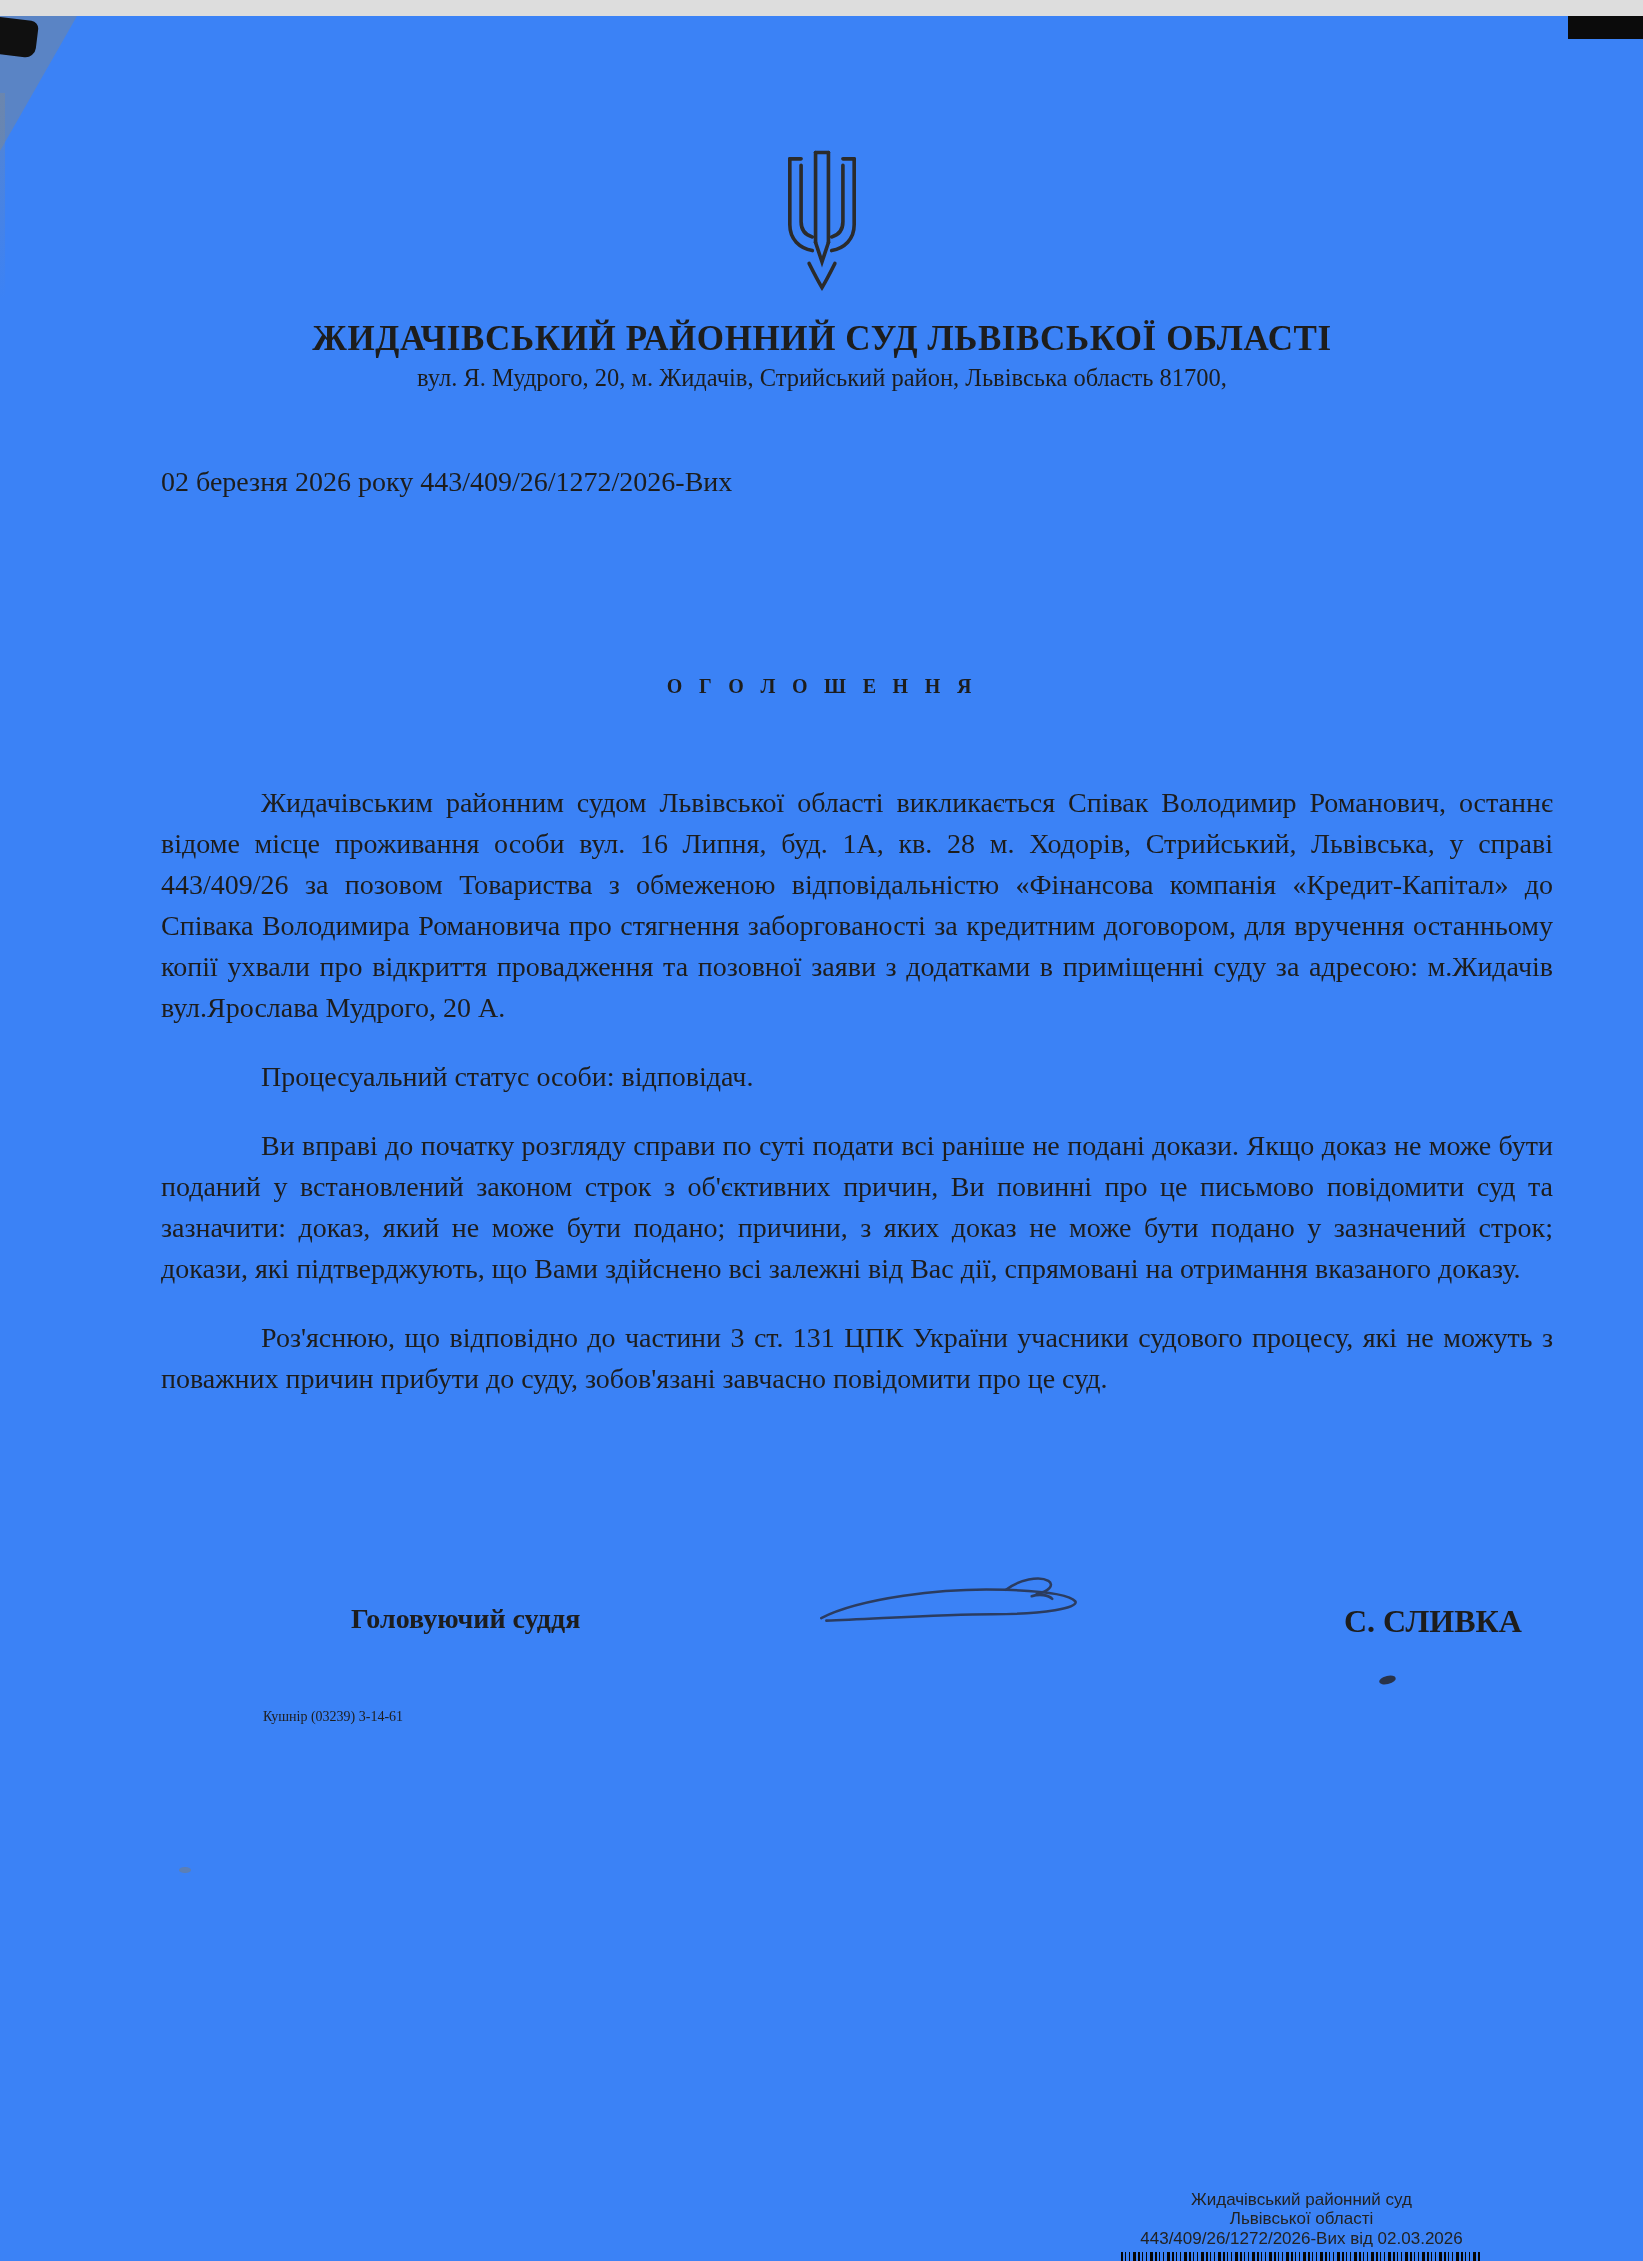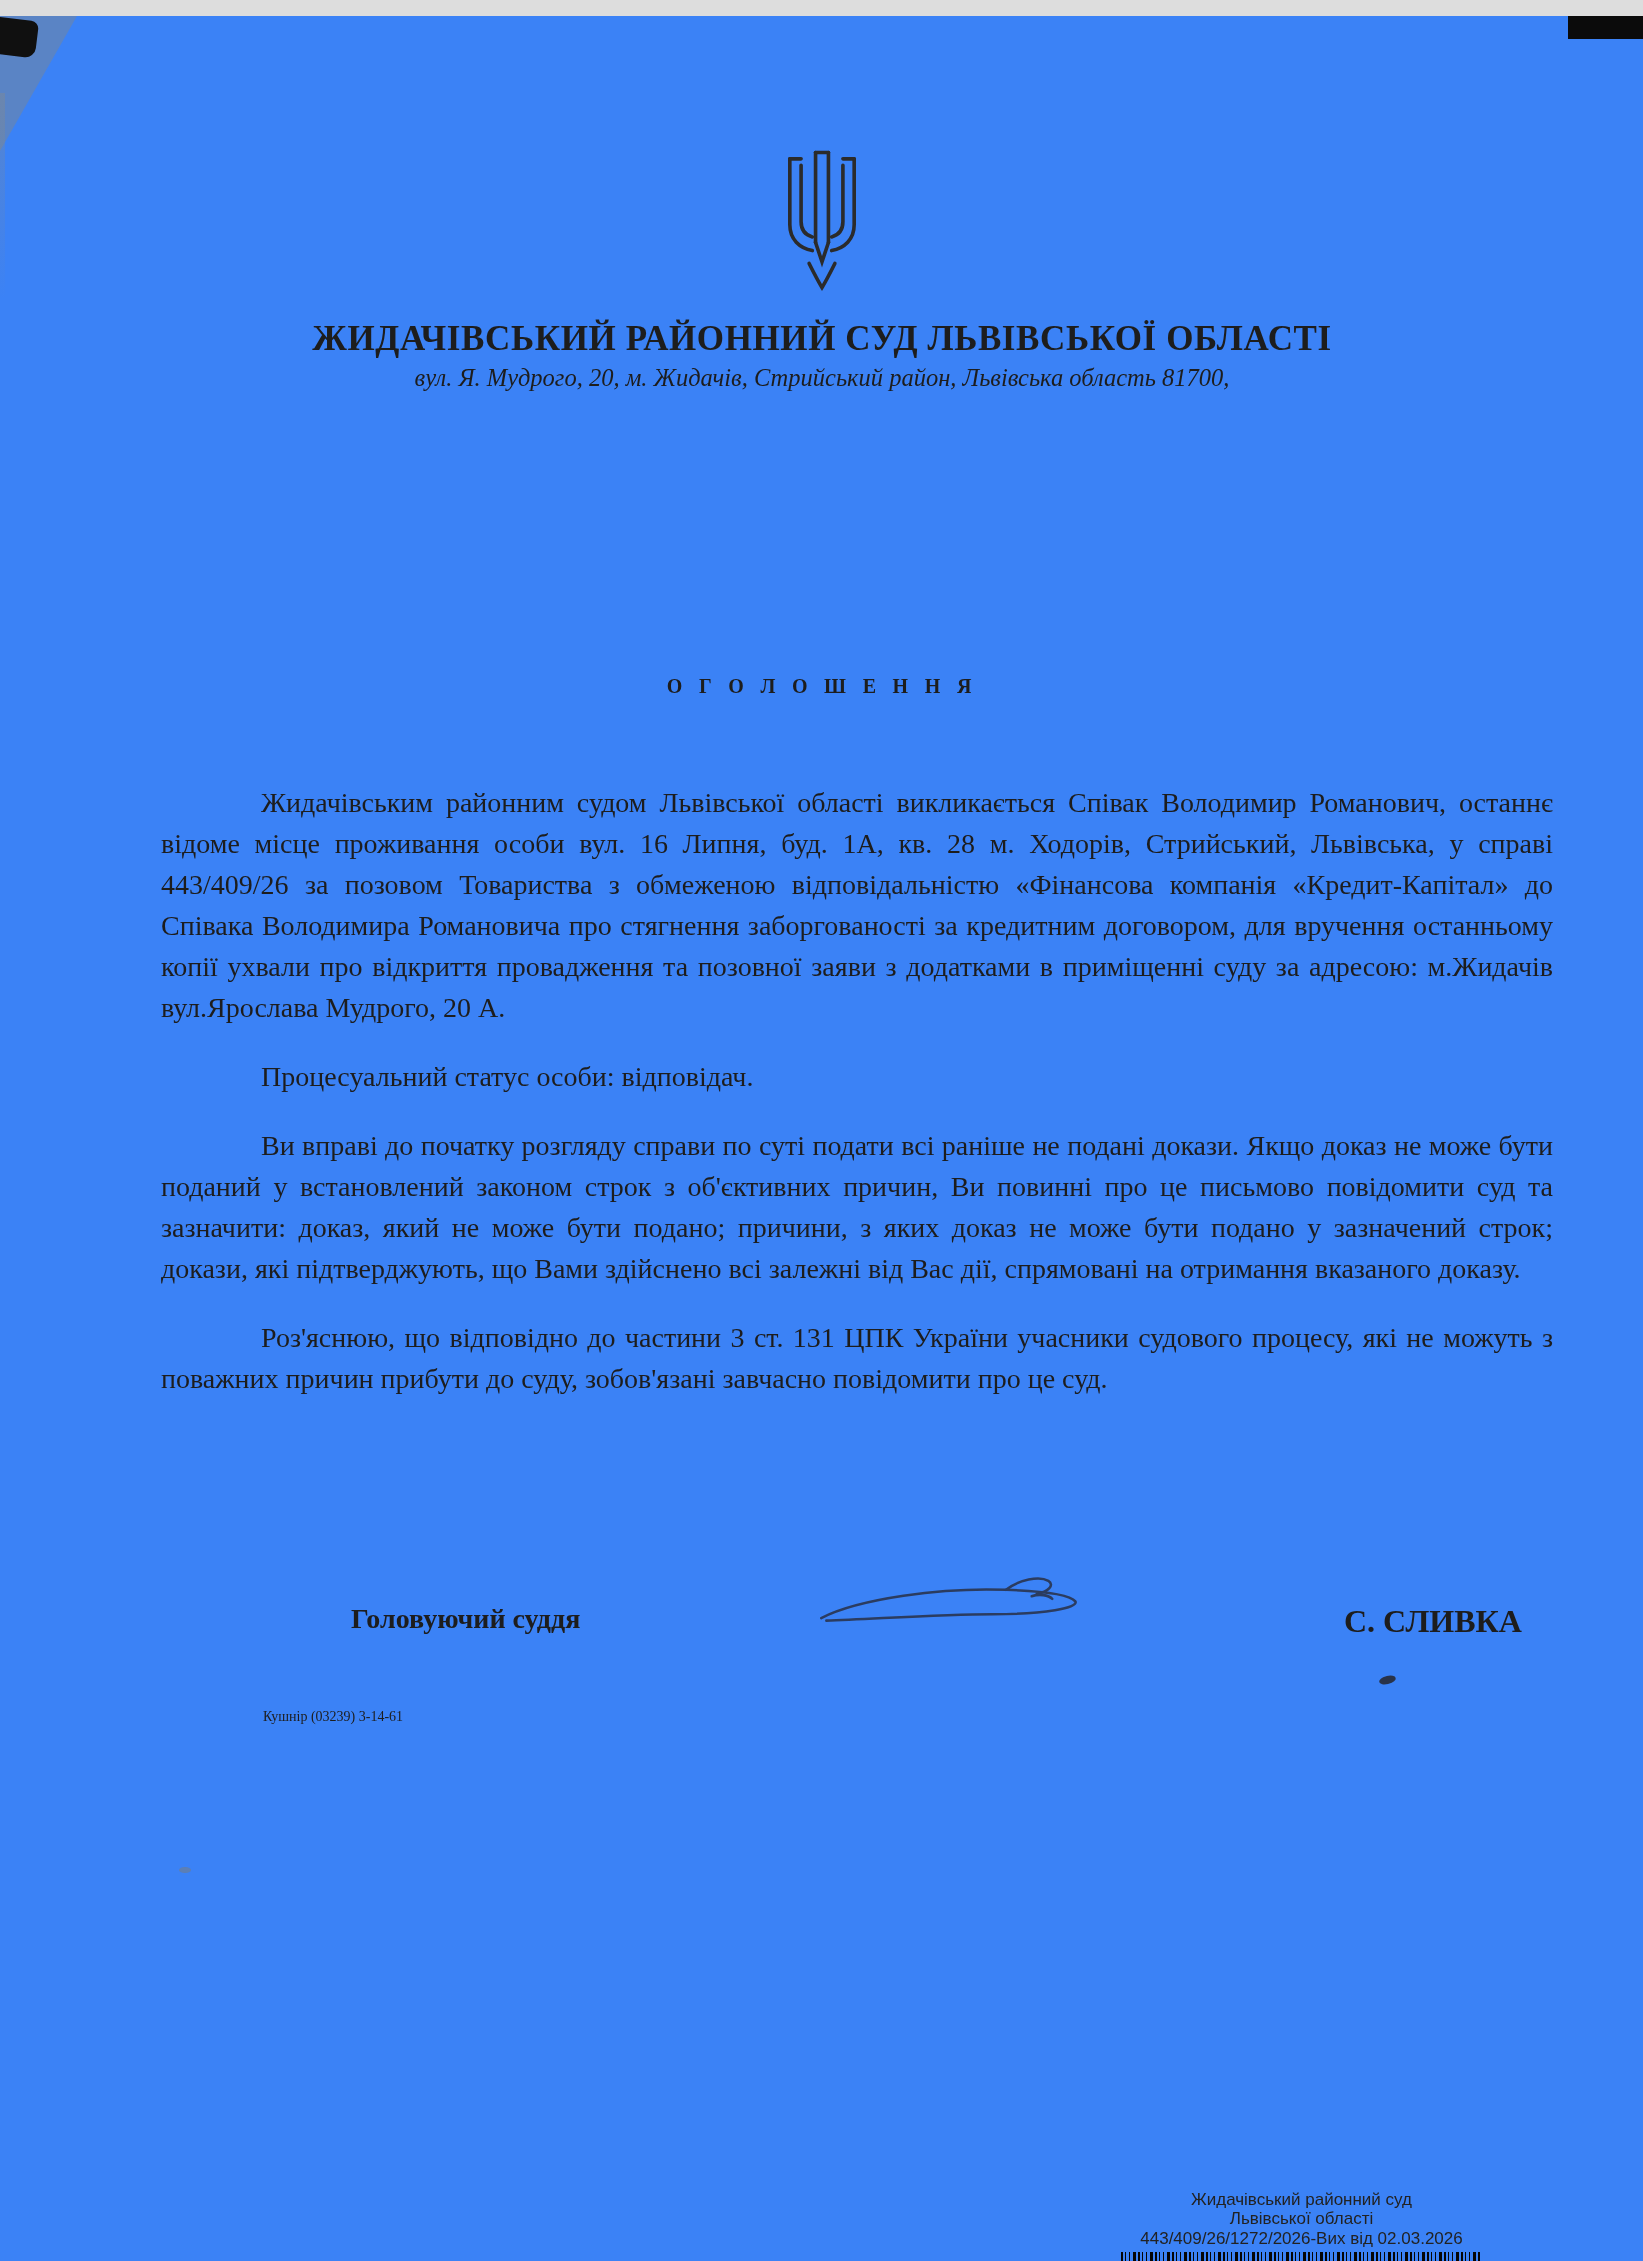--- a/index.html
+++ b/index.html
@@ -23,21 +23,21 @@
     background:linear-gradient(#8a8a84,transparent);opacity:.35;}
   .art-dot-1{position:absolute;top:1660px;left:1379px;width:17px;height:8.4px;
     background:#26262b;border-radius:50%;transform:rotate(-14deg);opacity:.85;}
   .art-dot-2{position:absolute;top:1851px;left:179px;width:11.6px;height:6.4px;
     background:#7b7b76;border-radius:50%;opacity:.5;}
 
   
   .emblem{position:absolute;top:130px;left:50%;transform:translateX(-50%);}
   .header{position:absolute;top:303px;left:0;width:100%;text-align:center;}
   .court-name{font-size:35px;font-weight:bold;letter-spacing:0.6px;}
-  .header-line{font-size:24.5px;margin-top:5.2px;font-style:italic;}
+  .header-line{font-size:24.5px;margin-top:5.2px;}
   .url{text-decoration:underline;}
 
   .date-line{position:absolute;top:450px;left:161px;font-size:28px;}
 
   .doc-title{position:absolute;top:659px;left:0;width:100%;text-align:center;
     font-size:20px;font-weight:bold;letter-spacing:5.8px;}
 
   
   .body-text{position:absolute;top:766px;left:161px;width:1392px;
     font-size:28px;line-height:41px;text-align:justify;}
@@ -92,20 +92,21 @@
         <path d="M44 146 C50 158 54 166 60 176 C66 166 70 158 76 146"></path>
       </g>
     </svg>
   </div>
 
   <div class="header">
     <div class="court-name">ЖИДАЧІВСЬКИЙ РАЙОННИЙ СУД ЛЬВІВСЬКОЇ ОБЛАСТІ</div>
     <div class="header-line">вул. Я. Мудрого, 20, м. Жидачів, Стрийський район, Львівська область  81700,</div>
   </div>
 
+  <div class="date-line">02 березня 2026 року 443/409/26/1272/2026-Вих</div>
 
   <div class="doc-title">О Г О Л О Ш Е Н Н Я</div>
 
   <div class="body-text">
     <p>Жидачівським районним судом Львівської області викликається Співак Володимир Романович, останнє відоме місце проживання особи вул. 16 Липня, буд. 1А, кв. 28 м. Ходорів, Стрийський, Львівська, у справі 443/409/26 за позовом Товариства з обмеженою відповідальністю «Фінансова компанія «Кредит-Капітал» до Співака Володимира Романовича про стягнення заборгованості за кредитним договором, для вручення останньому копії ухвали про відкриття провадження та позовної заяви з додатками в приміщенні суду за адресою: м.Жидачів вул.Ярослава Мудрого, 20 А.</p>
     <p>Процесуальний статус особи: відповідач.</p>
     <p>Ви вправі до початку розгляду справи по суті подати всі раніше не подані докази. Якщо доказ не може бути поданий у встановлений законом строк з об'єктивних причин, Ви повинні про це письмово повідомити суд та зазначити: доказ, який не може бути подано; причини, з яких доказ не може бути подано у зазначений строк; докази, які підтверджують, що Вами здійснено всі залежні від Вас дії, спрямовані на отримання  вказаного доказу.</p>
     <p>Роз'яснюю, що відповідно до частини 3 ст. 131 ЦПК України учасники судового процесу, які не можуть з поважних причин прибути до суду, зобов'язані завчасно повідомити про це суд.</p>
   </div>
 

